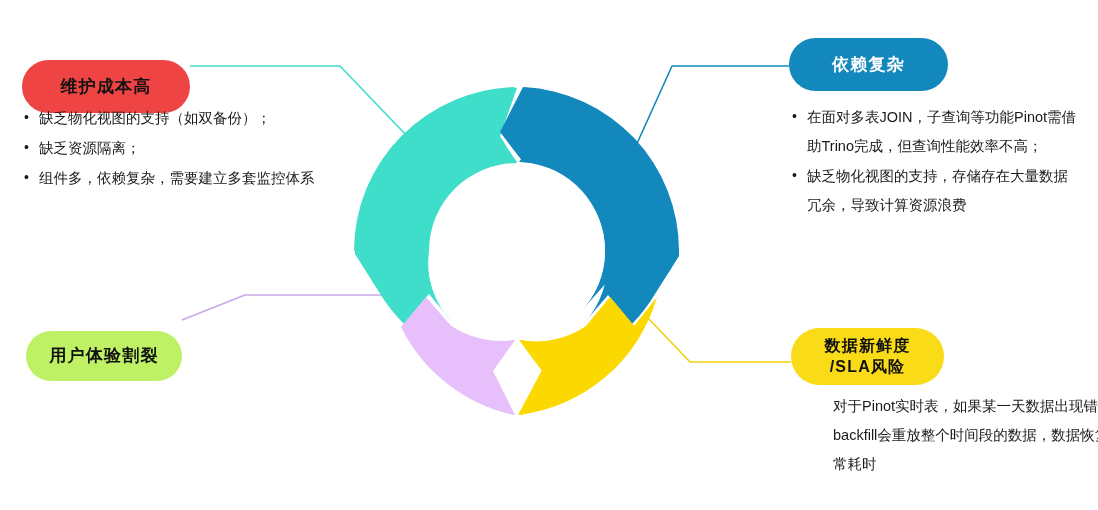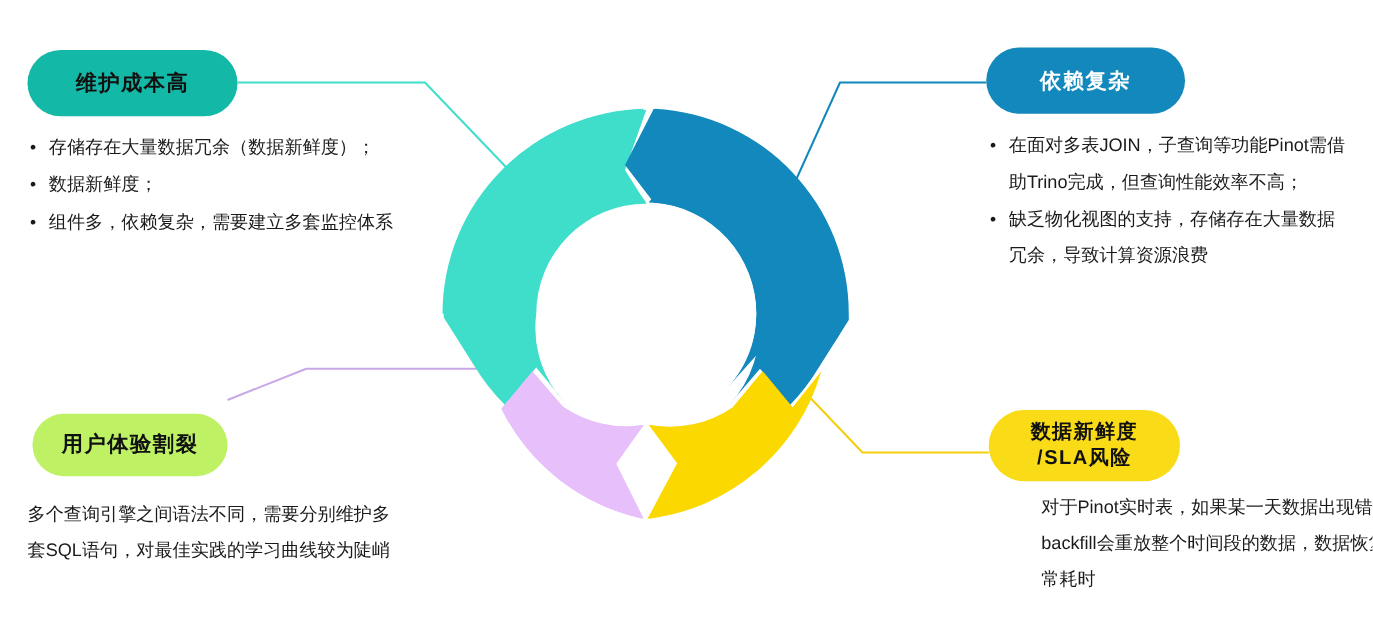--- a/index.html
+++ b/index.html
@@ -41,21 +41,21 @@
     align-items: center;
     justify-content: center;
     border-radius: 999px;
     font-weight: bold;
     font-size: 17px;
     letter-spacing: 1.2px;
     line-height: 1.28;
     text-align: center;
     white-space: pre-line;
   }
-  .pill.teal   { background: #14b8a6; color: #111111; }
+  .pill.teal   { background: #ef4444; color: #111111; margin-top: 20px; }
   .pill.blue   { background: #1288BC; color: #ffffff; }
   .pill.purple { background: #bef264; color: #111111; }
   .pill.yellow { background: #F9DB17; color: #111111; }
 
   #pill-maintenance { left: 22px;  top: 40px;  width: 168px; height: 53px; }
   #pill-function    { left: 789px; top: 38px;  width: 159px; height: 53px; }
   #pill-experience  { left: 26px;  top: 331px; width: 156px; height: 50px; }
   #pill-freshness   { left: 791px; top: 328px; width: 153px; height: 57px; font-size: 16px; text-align: center; }
 
   
@@ -205,34 +205,31 @@
     <span>用户体验割裂</span>
   </div>
 
   <div class="pill yellow" id="pill-freshness">
     <span>数据新鲜度
 /SLA风险</span>
   </div>
 
   <div class="body-block" id="text-maintenance">
     <ul>
-      <li>存储存在大量数据冗余（数据新鲜度）；</li>
-      <li>数据新鲜度；</li>
+      <li>缺乏物化视图的支持（如双备份）；</li>
+      <li>缺乏资源隔离；</li>
       <li>组件多，依赖复杂，需要建立多套监控体系</li>
     </ul>
   </div>
 
   <div class="body-block" id="text-function">
     <ul>
       <li>在面对多表JOIN，子查询等功能Pinot需借助Trino完成，但查询性能效率不高；</li>
       <li>缺乏物化视图的支持，存储存在大量数据冗余，导致计算资源浪费</li>
     </ul>
   </div>
 
-  <div class="body-block" id="text-experience">
-    <p>多个查询引擎之间语法不同，需要分别维护多套SQL语句，对最佳实践的学习曲线较为陡峭</p>
-  </div>
 
   <div class="body-block" id="text-freshness">
     <p>对于Pinot实时表，如果某一天数据出现错误，backfill会重放整个时间段的数据，数据恢复非常耗时</p>
   </div>
 
 </div>
 
 </body></html>

